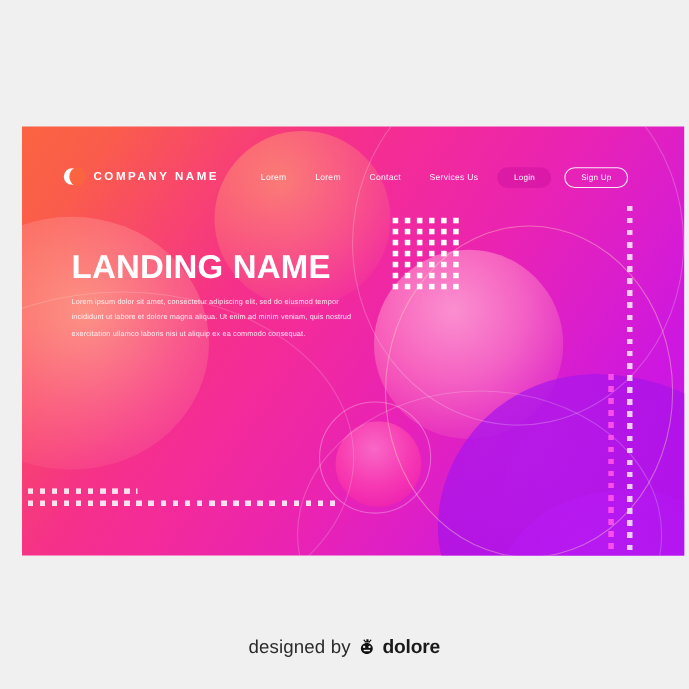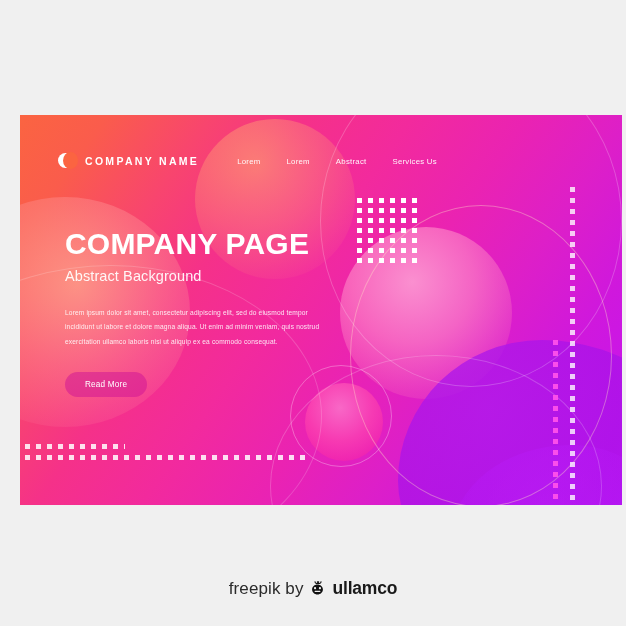--- a/index.html
+++ b/index.html
@@ -417,38 +417,40 @@
   <nav id="navbar">
 
     <div id="brand">
       <span class="logo-mark"></span>
       <span id="brand-name">COMPANY NAME</span>
     </div>
 
     <div id="nav-links">
       <a class="nav-link">Lorem</a>
       <a class="nav-link">Lorem</a>
-      <a class="nav-link">Abstract</a>
+      <a class="nav-link">Contact</a>
       <a class="nav-link">Services Us</a>
     </div>
 
+    <div id="nav-actions">
+      <button class="btn-login">Login</button>
+      <button class="btn-signup">Sign Up</button>
+    </div>
 
   </nav>
 
   <div id="hero">
-    <h1 id="hero-title">COMPANY PAGE</h1>
-    <h2 id="hero-subtitle">Abstract Background</h2>
+    <h1 id="hero-title">LANDING NAME</h1>
     <p id="hero-paragraph">Lorem ipsum dolor sit amet, consectetur adipiscing elit, sed do eiusmod tempor incididunt ut labore et dolore magna aliqua. Ut enim ad minim veniam, quis nostrud exercitation ullamco laboris nisi ut aliquip ex ea commodo consequat.</p>
-    <button class="btn-readmore">Read More</button>
   </div>
 
 </div>
 
 <div id="watermark">
-  <span id="wm-text">freepik by</span>
+  <span id="wm-text">designed by</span>
   <span id="wm-logo">
     <svg viewBox="0 0 32 32" width="17" height="17" aria-hidden="true">
       <path fill="#111111" d="M16 2.2c-0.7 0-1.3 0.6-1.3 1.3 0 0.5 0.3 0.9 0.7 1.1l-0.2 1.3-2.6-1.5c0.1-0.2 0.1-0.4 0.1-0.6 0-0.7-0.6-1.3-1.3-1.3s-1.3 0.6-1.3 1.3c0 0.7 0.6 1.3 1.3 1.3 0.1 0 0.2 0 0.3 0l0.9 2.6h8.8l0.9-2.6c0.1 0 0.2 0 0.3 0 0.7 0 1.3-0.6 1.3-1.3 0-0.7-0.6-1.3-1.3-1.3s-1.3 0.6-1.3 1.3c0 0.2 0 0.4 0.1 0.6l-2.6 1.5-0.2-1.3c0.4-0.2 0.7-0.6 0.7-1.1 0-0.7-0.6-1.3-1.3-1.3z"></path>
       <path fill="#111111" d="M16 8.6c-5.6 0-10.2 4.2-10.2 9.4 0 5.2 4.6 9.4 10.2 9.4s10.2-4.2 10.2-9.4c0-5.2-4.6-9.4-10.2-9.4zM11.4 17.3c-1.1 0-2-0.9-2-2s0.9-2 2-2 2 0.9 2 2-0.9 2-2 2zM20.6 17.3c-1.1 0-2-0.9-2-2s0.9-2 2-2 2 0.9 2 2-0.9 2-2 2zM21.6 21.4c0 0.6-0.5 1.1-1.1 1.1h-9c-0.6 0-1.1-0.5-1.1-1.1s0.5-1.1 1.1-1.1h9c0.6 0 1.1 0.5 1.1 1.1z"></path>
     </svg>
   </span>
-  <span id="wm-brand">ullamco</span>
+  <span id="wm-brand">dolore</span>
 </div>
 
 </body></html>

